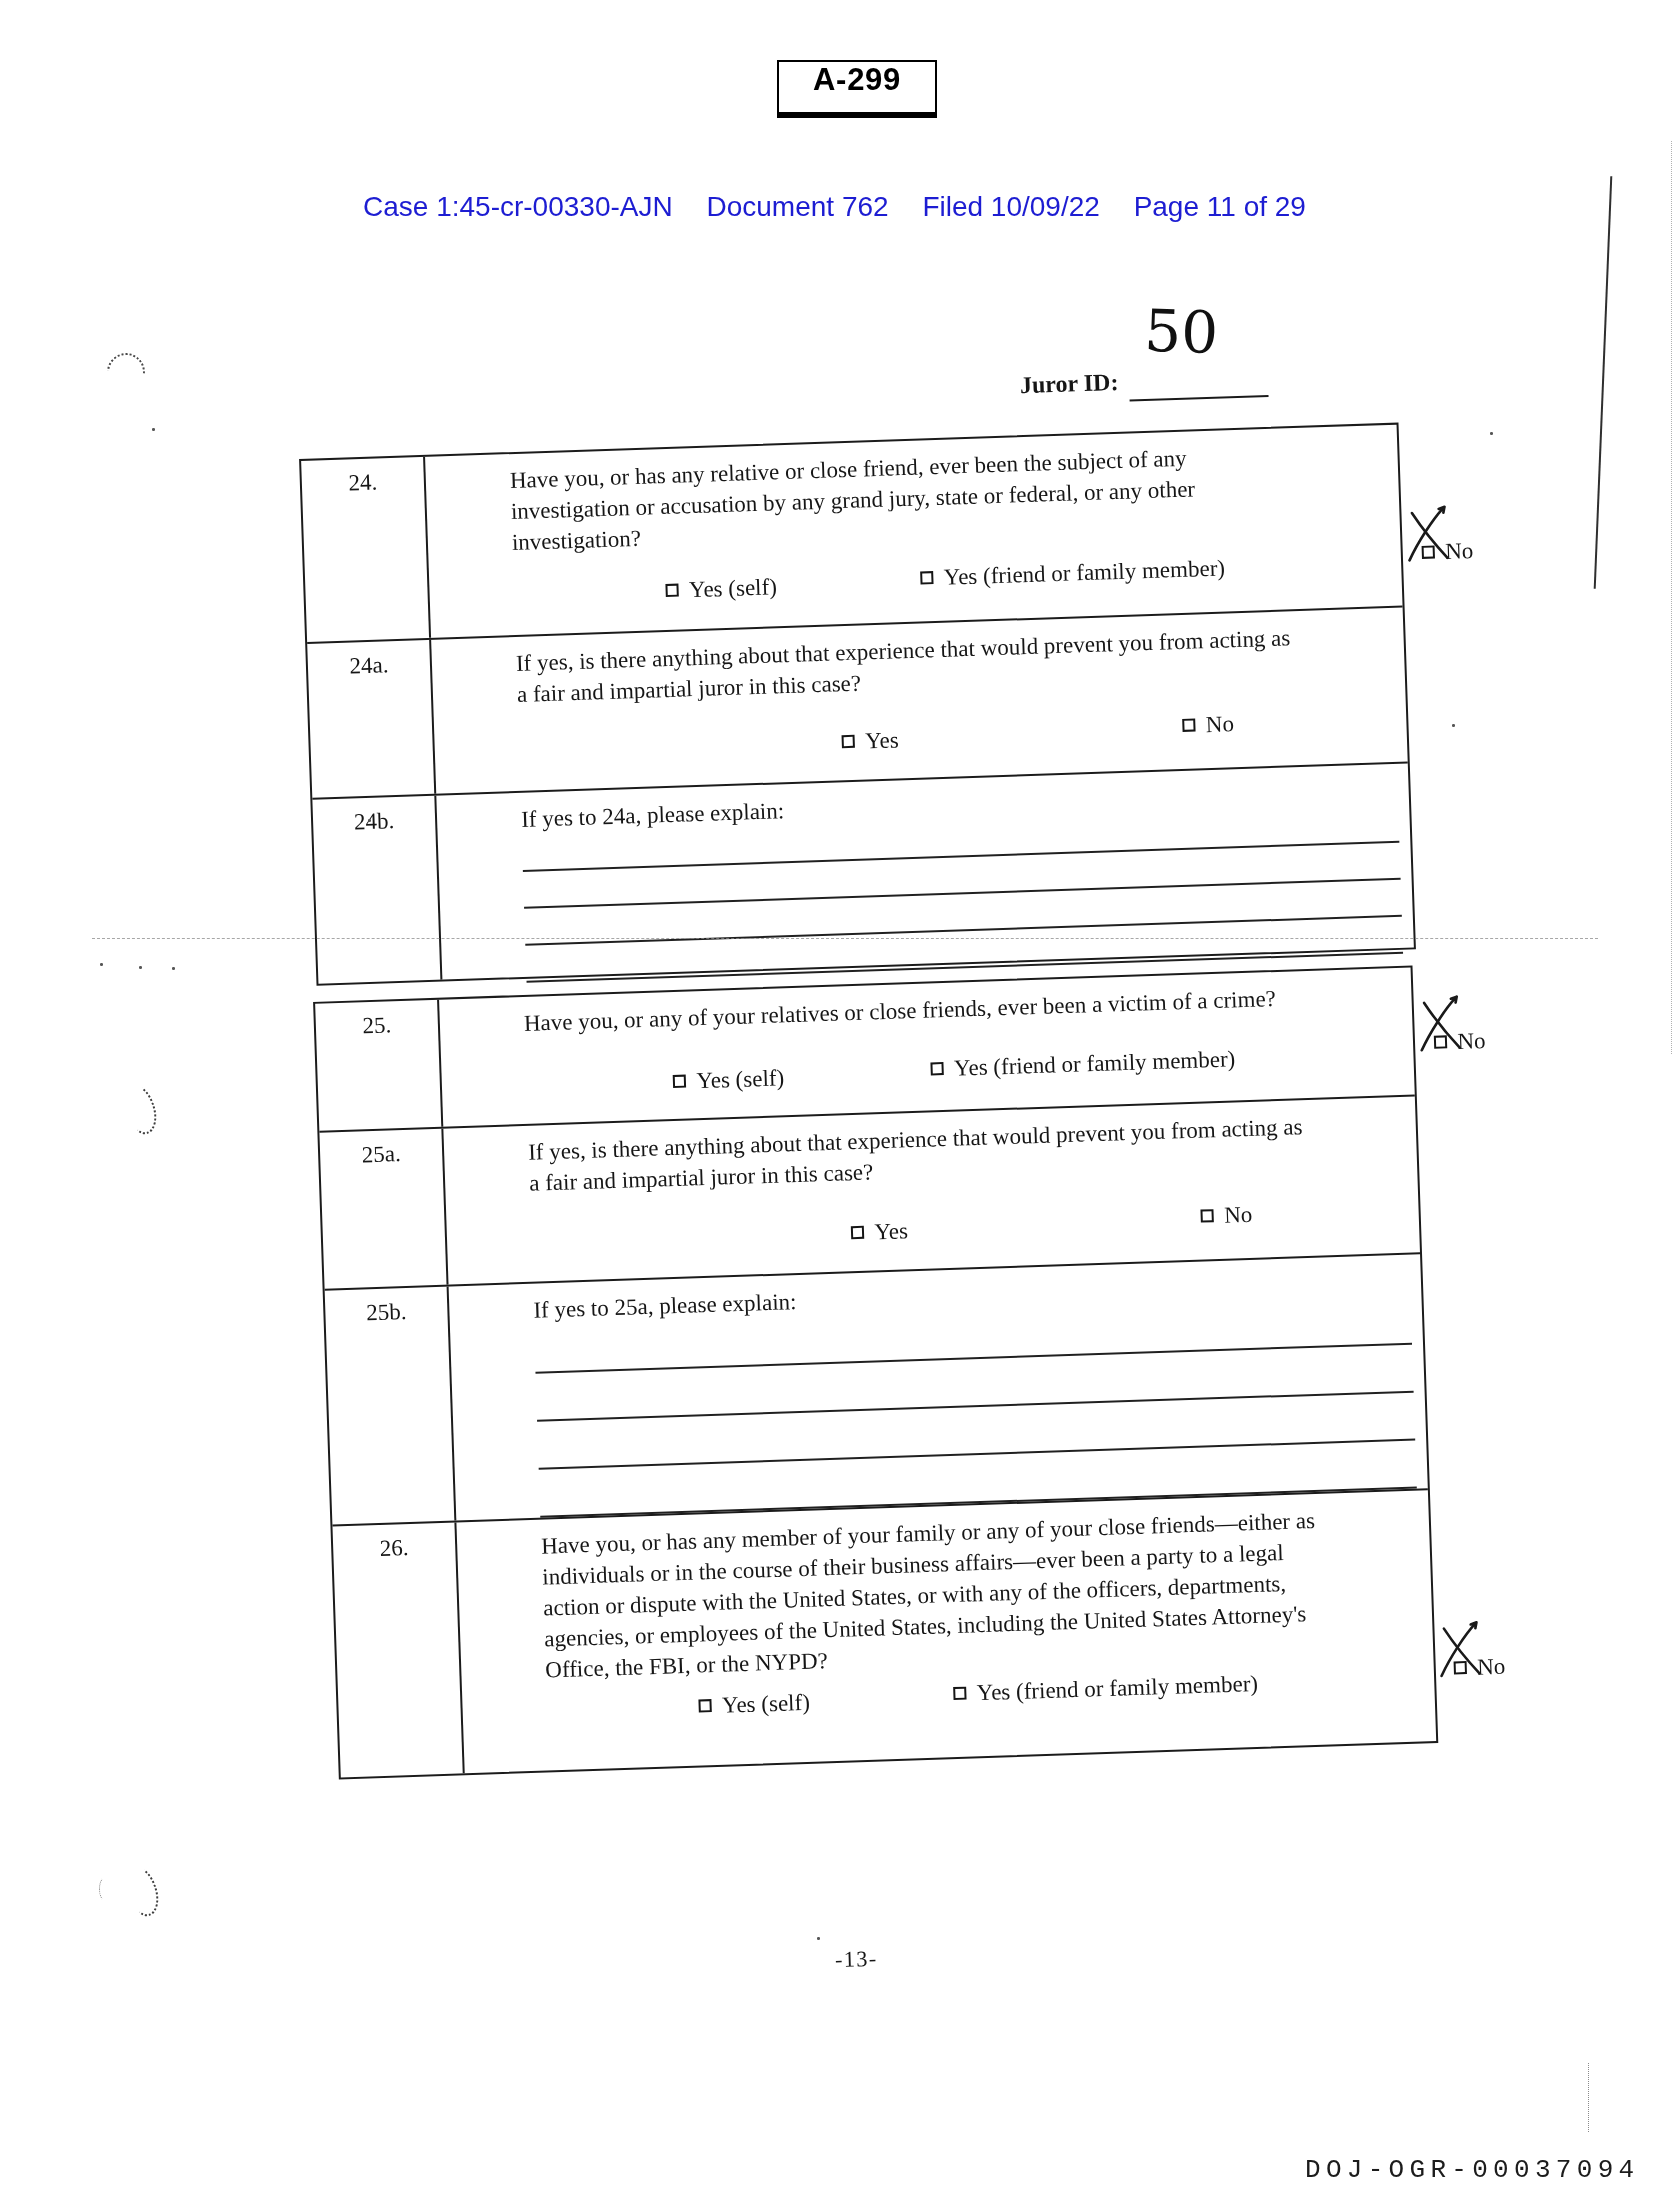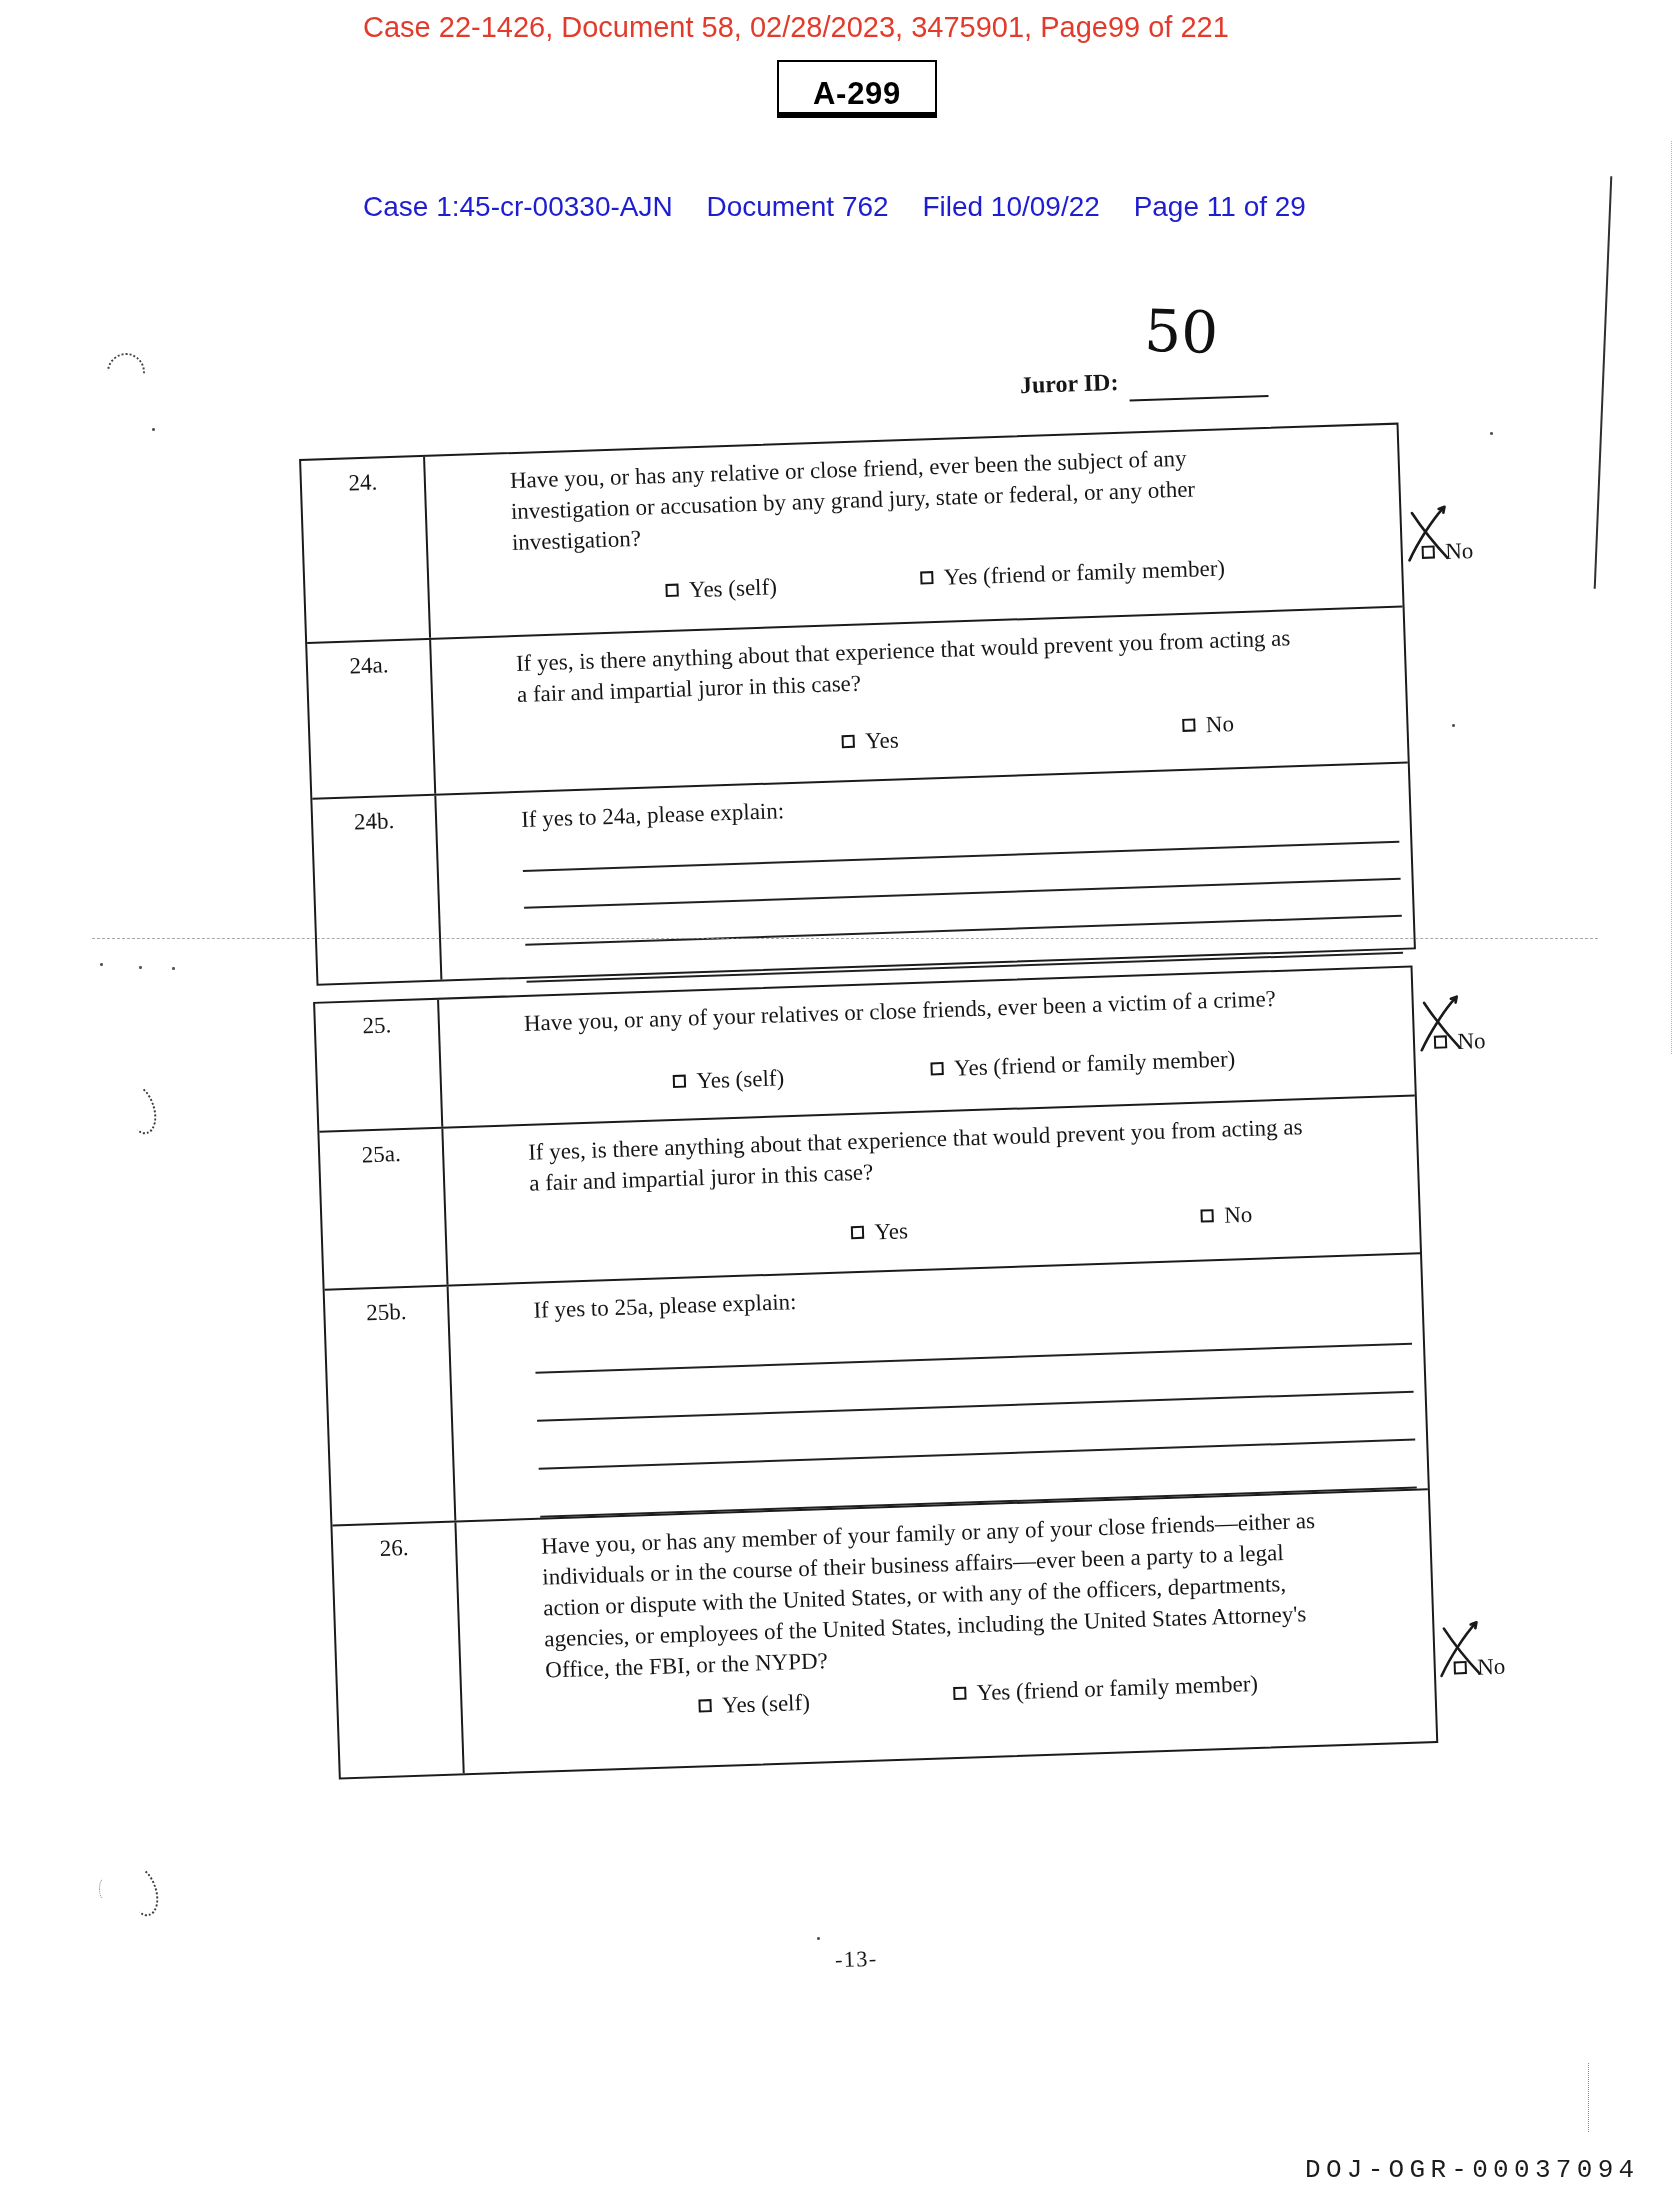--- a/index.html
+++ b/index.html
@@ -5,21 +5,21 @@
   * { margin:0; padding:0; box-sizing:border-box; }
   html,body { background:#ffffff; }
   .page { position:relative; width:1675px; height:2205px; background:#fff; overflow:hidden;
           font-family:"Liberation Serif", serif; color:#161616; }
 
   
   .hdr-red  { position:absolute; left:363px; top:10.5px; font-family:"Liberation Sans", sans-serif;
               font-size:29px; color:#e23b2c; white-space:nowrap; }
   .stamp-box{ position:absolute; left:777px; top:60px; width:160px; height:58px;
               border:2.6px solid #000; border-bottom-width:6.6px; background:#fff;
-              display:flex; align-items:flex-end; justify-content:center;
+              display:flex; align-items:flex-start; justify-content:center;
               font-family:"Liberation Sans", sans-serif; font-weight:bold; font-size:31px;
               letter-spacing:0.7px; color:#000; }
   .hdr-blue { position:absolute; left:363px; top:191px; font-family:"Liberation Sans", sans-serif;
               font-size:28px; color:#1d1dd2; white-space:nowrap; }
   .hdr-blue span { margin-right:26px; }
   .hdr-blue span:last-child { margin-right:0; }
 
   
   .scan { position:absolute; inset:0; transform:rotate(-1.9deg); transform-origin:854px 1051px; }
 
@@ -63,21 +63,20 @@
   .speck { position:absolute; width:2.6px; height:2.6px; background:#555; border-radius:50%; }
 
   .bates { position:absolute; left:1305px; top:2155px; font-family:"Liberation Mono", monospace;
            font-size:26px; letter-spacing:5.3px; color:#1c1c1c; white-space:nowrap; }
 </style>
 </head>
 <body>
 
 <div class="page">
 
-  <div class="hdr-red">Case 22-1426, Document 58, 02/28/2023, 3475901, Page99 of 221</div>
   <div class="stamp-box">
     <span>A-299</span>
   </div>
   <div class="hdr-blue">
     <span>Case 1:45-cr-00330-AJN</span>
     <span>Document 762</span>
     <span>Filed 10/09/22</span>
     <span>Page 11 of 29</span>
   </div>
 

